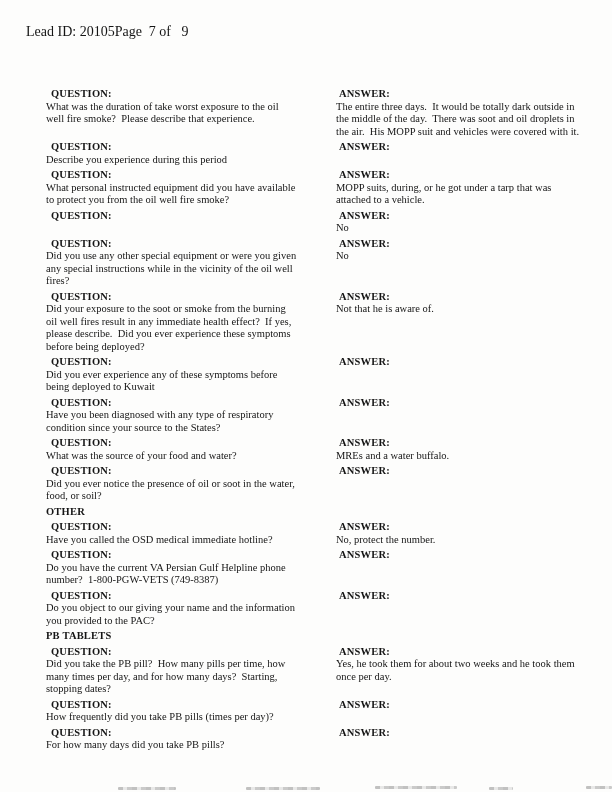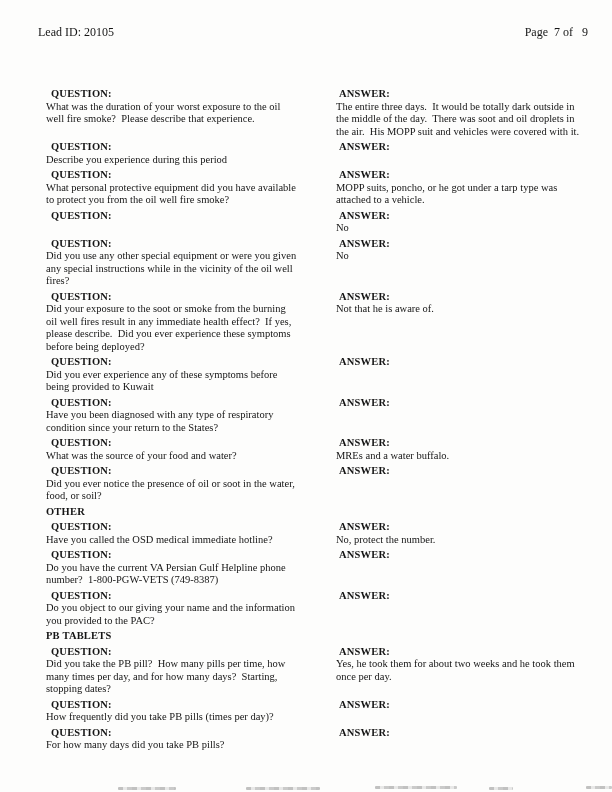--- a/index.html
+++ b/index.html
@@ -19,24 +19,22 @@
     line-height: 12.5px;
     overflow: hidden;
     box-sizing: border-box;
   }
   .page-header {
     position: absolute;
     top: 26px;
     left: 26px;
     right: 24px;
     display: flex;
-    justify-content: space-between;
-    font-size: 12px;
+    font-size: 14px;
     white-space: pre;
-    margin-left: 12px;
   }
   .qa-body {
     position: absolute;
     top: 88px;
     left: 46px;
     right: 28px;
   }
   .qa-row {
     display: grid;
     grid-template-columns: 256px 1fr;
@@ -83,21 +81,21 @@
 
   <div class="page-header">
     <span>Lead ID: 20105</span>
     <span>Page  7 of   9</span>
   </div>
 
   <div class="qa-body" id="qa-body">
     <div class="qa-row">
       <div class="q-cell">
         <div class="q-label">QUESTION:</div>
-        <div class="q-text">What was the duration of your worst exposure to the oil well fire smoke?  Please describe that experience.</div>
+        <div class="q-text">What was the duration of take worst exposure to the oil well fire smoke?  Please describe that experience.</div>
       </div>
       <div class="a-cell">
         <div class="a-label">ANSWER:</div>
         <div class="a-text">The entire three days.  It would be totally dark outside in the middle of the day.  There was soot and oil droplets in the air.  His MOPP suit and vehicles were covered with it.</div>
       </div>
     </div>
 
     <div class="qa-row">
       <div class="q-cell">
         <div class="q-label">QUESTION:</div>
@@ -105,25 +103,25 @@
       </div>
       <div class="a-cell">
         <div class="a-label">ANSWER:</div>
         <div class="a-text"></div>
       </div>
     </div>
 
     <div class="qa-row">
       <div class="q-cell">
         <div class="q-label">QUESTION:</div>
-        <div class="q-text">What personal protective equipment did you have available to protect you from the oil well fire smoke?</div>
-      </div>
-      <div class="a-cell">
-        <div class="a-label">ANSWER:</div>
-        <div class="a-text">MOPP suits, poncho, or he got under a tarp type was attached to a vehicle.</div>
+        <div class="q-text">What personal instructed equipment did you have available to protect you from the oil well fire smoke?</div>
+      </div>
+      <div class="a-cell">
+        <div class="a-label">ANSWER:</div>
+        <div class="a-text">MOPP suits, during, or he got under a tarp that was attached to a vehicle.</div>
       </div>
     </div>
 
     <div class="qa-row">
       <div class="q-cell">
         <div class="q-label">QUESTION:</div>
       </div>
       <div class="a-cell">
         <div class="a-label">ANSWER:</div>
         <div class="a-text">No</div>
@@ -148,32 +146,32 @@
       </div>
       <div class="a-cell">
         <div class="a-label">ANSWER:</div>
         <div class="a-text">Not that he is aware of.</div>
       </div>
     </div>
 
     <div class="qa-row">
       <div class="q-cell">
         <div class="q-label">QUESTION:</div>
-        <div class="q-text">Did you ever experience any of these symptoms before being provided to Kuwait</div>
-      </div>
-      <div class="a-cell">
-        <div class="a-label">ANSWER:</div>
-        <div class="a-text"></div>
-      </div>
-    </div>
-
-    <div class="qa-row">
-      <div class="q-cell">
-        <div class="q-label">QUESTION:</div>
-        <div class="q-text">Have you been diagnosed with any type of respiratory condition since your return to the States?</div>
+        <div class="q-text">Did you ever experience any of these symptoms before being deployed to Kuwait</div>
+      </div>
+      <div class="a-cell">
+        <div class="a-label">ANSWER:</div>
+        <div class="a-text"></div>
+      </div>
+    </div>
+
+    <div class="qa-row">
+      <div class="q-cell">
+        <div class="q-label">QUESTION:</div>
+        <div class="q-text">Have you been diagnosed with any type of respiratory condition since your source to the States?</div>
       </div>
       <div class="a-cell">
         <div class="a-label">ANSWER:</div>
         <div class="a-text"></div>
       </div>
     </div>
 
     <div class="qa-row">
       <div class="q-cell">
         <div class="q-label">QUESTION:</div>

